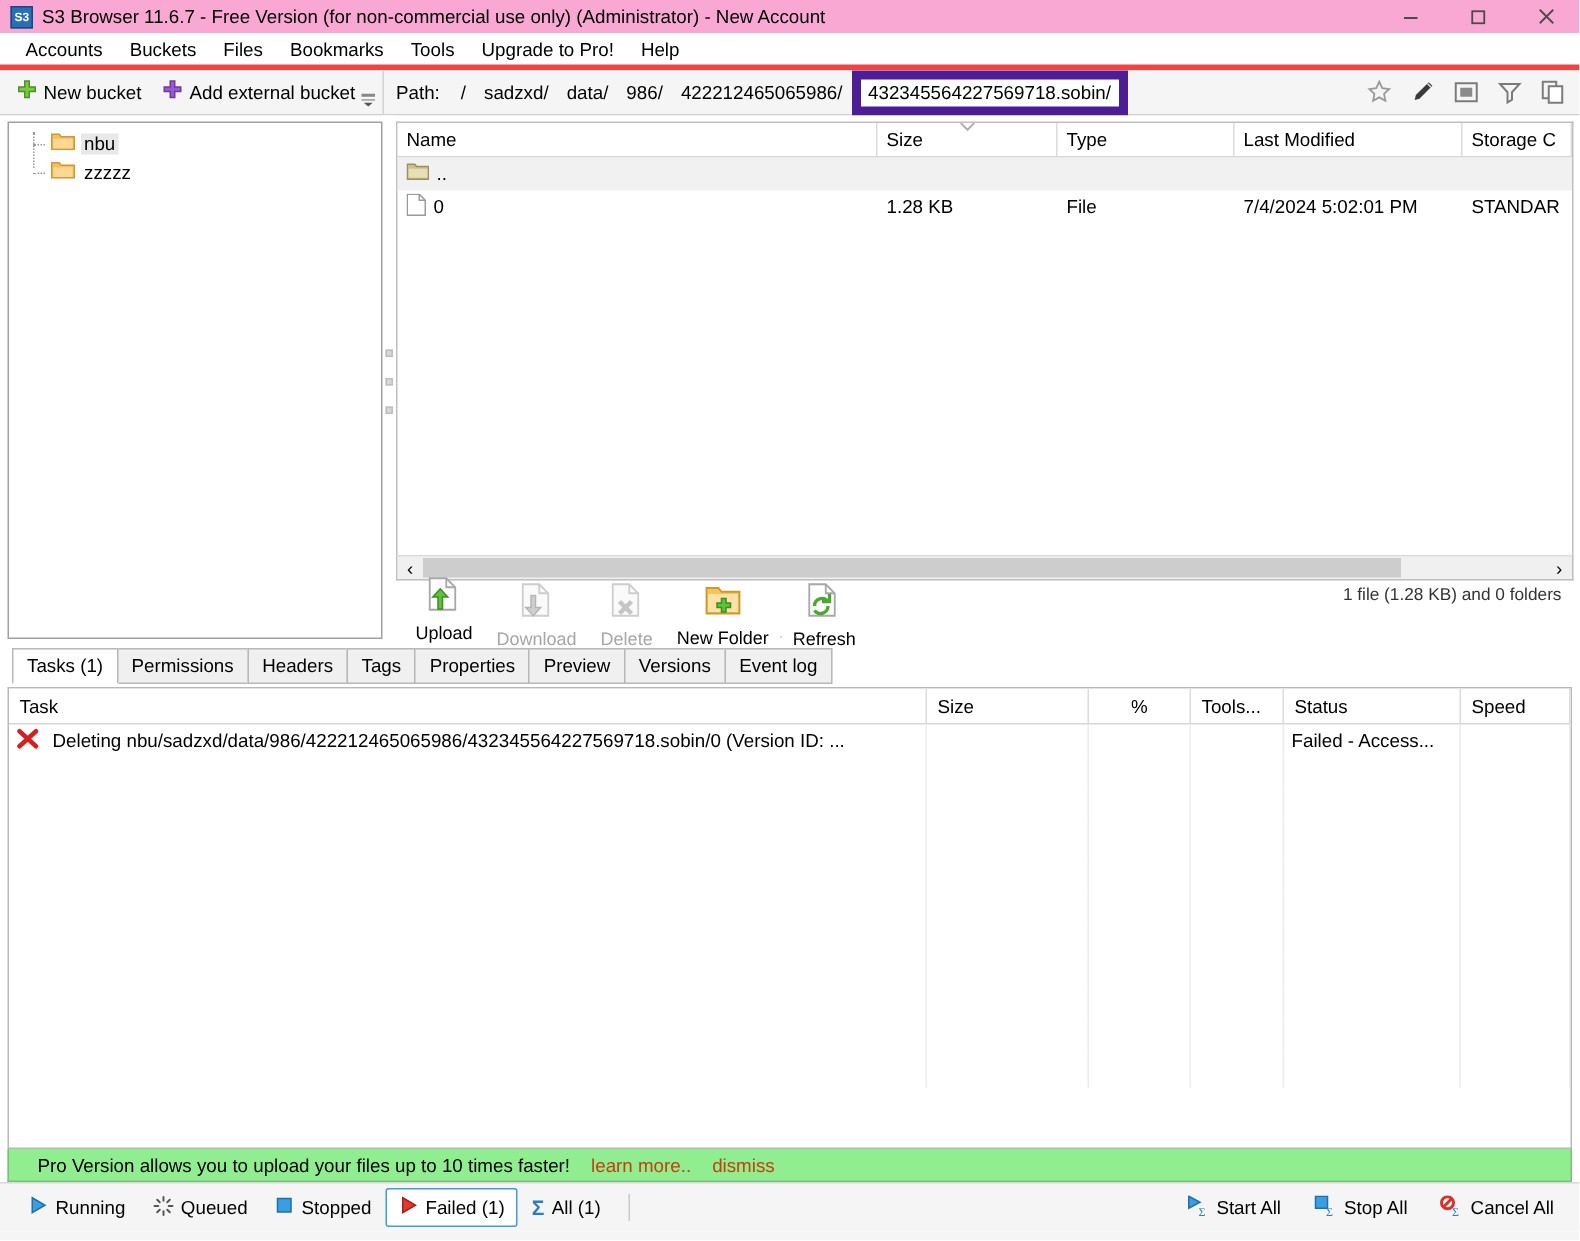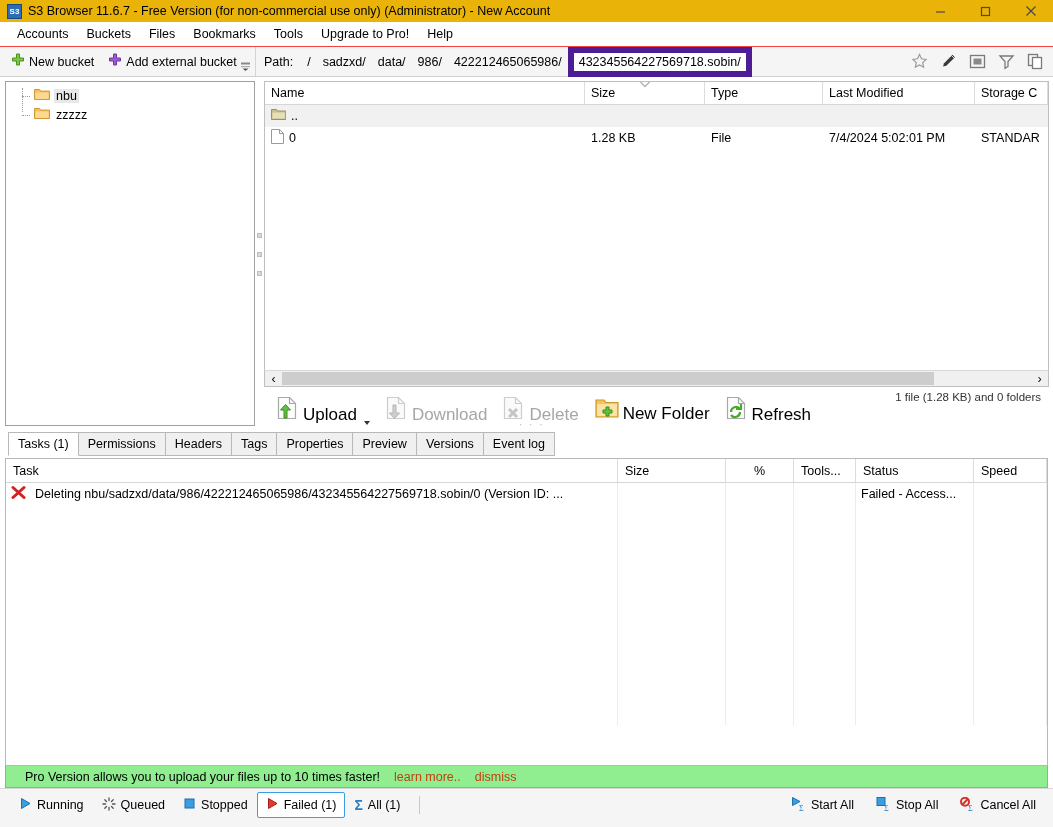--- a/index.html
+++ b/index.html
@@ -13,21 +13,21 @@
     font-size: 12.5px;
     color: #000000;
     -webkit-font-smoothing: antialiased;
   }
   .app { width: 1053px; height: 827px; position: relative; display: flex; flex-direction: column; background: #ffffff; }
 
   
   .titlebar {
     height: 22px; min-height: 22px;
     display: flex; align-items: center;
-    background: #eab308;
+    background: #f9a8d4;
     padding-left: 7px;
     position: relative;
   }
   .title-icon {
     width: 15px; height: 15px; margin-right: 6px;
     background: #2a6fb5; border: 1px solid #16497d;
     color: #fff; font-size: 8px; line-height: 13px; text-align: center;
     font-family: "Liberation Sans", sans-serif; font-weight: bold;
     flex: 0 0 auto;
   }
@@ -35,21 +35,21 @@
   .wincontrols { position: absolute; right: 0; top: 0; height: 22px; display: flex; }
   .wincontrol { width: 45px; height: 22px; display: flex; align-items: center; justify-content: center; }
   .wincontrol svg { display: block; }
 
   
   .menubar {
     height: 25px; min-height: 25px;
     display: flex; align-items: center;
     background: #ffffff;
     padding-left: 8px;
-    border-bottom: 1px solid #ef4444;
+    border-bottom: 4px solid #ef4444;
   }
   .menu-item {
     padding: 3px 9px; font-size: 12.5px; color: #000; white-space: nowrap; cursor: default;
   }
 
   
   .toolrow {
     height: 30px; min-height: 30px;
     display: flex; align-items: stretch;
     background: #f5f5f5;
@@ -144,23 +144,23 @@
   }
   .hs-arrow { width: 17px; display: flex; align-items: center; justify-content: center; background: #f0f0f0; }
   .hs-track { flex: 1; position: relative; background: #f0f0f0; }
   .hs-thumb { position: absolute; left: 0; top: 1px; bottom: 1px; width: 87%; background: #cdcdcd; }
 
   .files-actions {
     height: 45px; min-height: 45px; display: flex; align-items: center;
     gap: 2px; padding: 2px 4px 0 6px; position: relative;
   }
   .abtn {
-    display: flex; align-items: flex-end; gap: 4px;
-    padding: 4px 6px; font-size: 17px; color: #000; white-space: nowrap; cursor: default;
-    border: 1px solid transparent; border-radius: 2px;
+    display: flex; align-items: center; gap: 4px;
+    padding: 4px 6px; font-size: 12px; color: #000; white-space: nowrap; cursor: default;
+    border: 1px solid transparent; border-radius: 2px; flex-direction: column;
   }
   .abtn.disabled { color: #a6a6a6; }
   .caret-dn { width: 0; height: 0; border-left: 3.5px solid transparent; border-right: 3.5px solid transparent; border-top: 4px solid #333; margin-left: 3px; }
   .files-status { position: absolute; right: 8px; top: 4px; font-size: 11.5px; color: #333; }
   .dotsgrip { position: absolute; left: 255px; bottom: 2px; font-size: 10px; color: #b9b9b9; letter-spacing: 2px; }
 
   
   .tabsbar { display: flex; align-items: flex-start; height: 26px; min-height: 26px; padding-left: 8px; background: #ffffff; }
   .tab {
     padding: 4px 9px 4px 9px; font-size: 12.5px; cursor: default;

